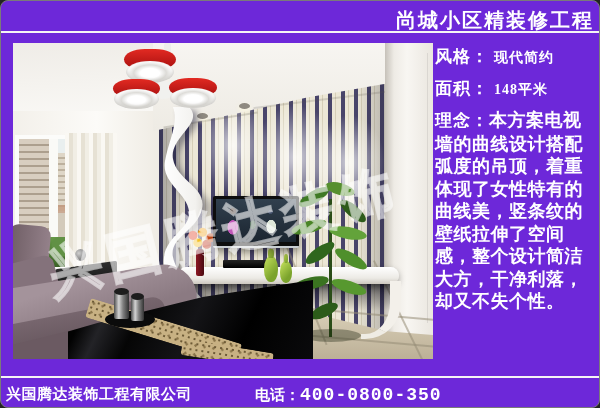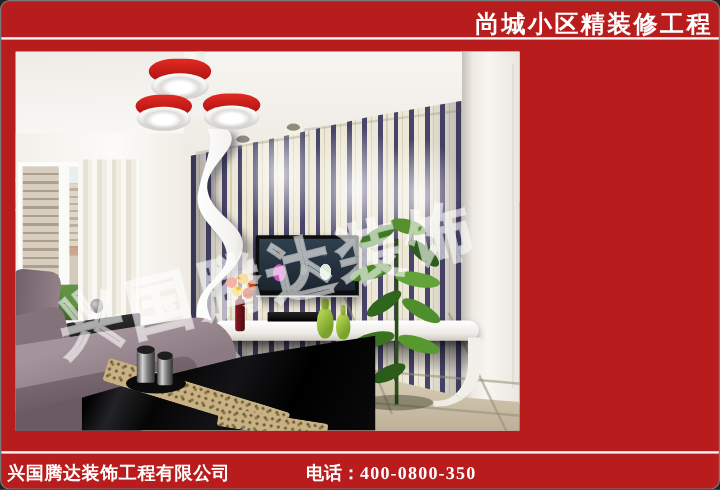--- a/index.html
+++ b/index.html
@@ -1,18 +1,18 @@
 <!DOCTYPE html>
 <html><head>
 <meta charset="utf-8">
 <style>
   * { box-sizing: border-box; margin: 0; padding: 0; }
   html,body { background:#222; }
   body { width:600px; height:408px; font-family:"Liberation Serif","DejaVu Serif",serif; }
-  .card { position:relative; width:600px; height:408px; background:#b91c1c;
+  .card { position:relative; width:600px; height:408px; background:#6d28d9;
           border:1px solid #7a7a7a; border-radius:8px; overflow:hidden; }
 
   
   .header { position:absolute; left:0; top:0; width:600px; height:30px; }
   .title { position:absolute; right:7px; top:6px; color:#fff; font-size:20px; font-weight:700;
            letter-spacing:2px; white-space:nowrap; }
   .divider { position:absolute; left:0; width:600px; height:2px; background:#f5f5f5; }
   .div-top { top:30px; } .div-bottom { top:375px; }
 
   
@@ -23,21 +23,21 @@
   .concept { font-size:18px; font-weight:700; line-height:22.5px; letter-spacing:0.5px;
              margin-top:2px; text-align:left; word-break:break-all; }
   .concept .plabel { font-size:17px; }
 
   
   .footer { position:absolute; left:0; top:377px; width:600px; height:25px; color:#fff; }
   .f-company { position:absolute; left:5px; top:7px; font-size:15px; font-weight:700; letter-spacing:0.5px; white-space:nowrap;}
   .f-phone { position:absolute; left:254px; top:7px; white-space:nowrap; }
   .f-web { position:absolute; right:5px; top:7px; white-space:nowrap; }
   .f-cn { font-size:15px; font-weight:700; }
-  .f-mono { font-family:Liberation Serif, serif; font-size:15px; font-weight:700; letter-spacing:1px; }
+  .f-mono { font-family:Liberation Mono, monospace; font-size:18px; font-weight:700; letter-spacing:1px; }
 
   
   .photo { position:absolute; left:12px; top:42px; width:420px; height:316px; overflow:hidden;
            background:#f2efe9; box-shadow:inset 0 0 22px rgba(0,0,0,.28); }
   .photo div, .photo svg { position:absolute; }
 
   .ceiling { left:0; top:0; width:420px; height:125px;
              background:linear-gradient(176deg,#efece7 0%,#faf9f6 55%,#f3f0ea 100%); }
   .molding1 { left:-12px; top:86px; width:195px; height:3px; background:#ddd7cd; transform:rotate(-13deg); }
   .molding2 { left:-12px; top:110px; width:205px; height:2px; background:#e7e2d9; transform:rotate(-13deg); }
@@ -313,20 +313,31 @@
 
     <div class="lamp-stem"></div>
     <div class="lamp-joint"></div>
     <div class="drum drumA"></div>
     <div class="drum drumB"></div>
     <div class="drum drumC"></div>
 
     <div class="watermark">兴国腾达装饰</div>
   </div>
 
+  <div class="panel">
+    <div class="prow">
+      <span class="plabel">风格：</span>
+      <span class="pvalue">现代简约</span>
+    </div>
+    <div class="prow">
+      <span class="plabel">面积：</span>
+      <span class="pvalue">148平米</span>
+    </div>
+    <p class="concept"><span class="plabel">理念：</span><span>本方案电视墙的曲线设计搭配弧度的吊顶，着重体现了女性特有的曲线美，竖条纹的壁纸拉伸了空间感，整个设计简洁大方，干净利落，却又不失个性。</span></p>
+  </div>
 
   <div class="divider div-bottom"></div>
 
   <div class="footer">
     <span class="f-company">兴国腾达装饰工程有限公司</span>
     <span class="f-phone"><span class="f-cn">电话：</span><span class="f-mono">400-0800-350</span></span>
   </div>
 
 </div>
 

